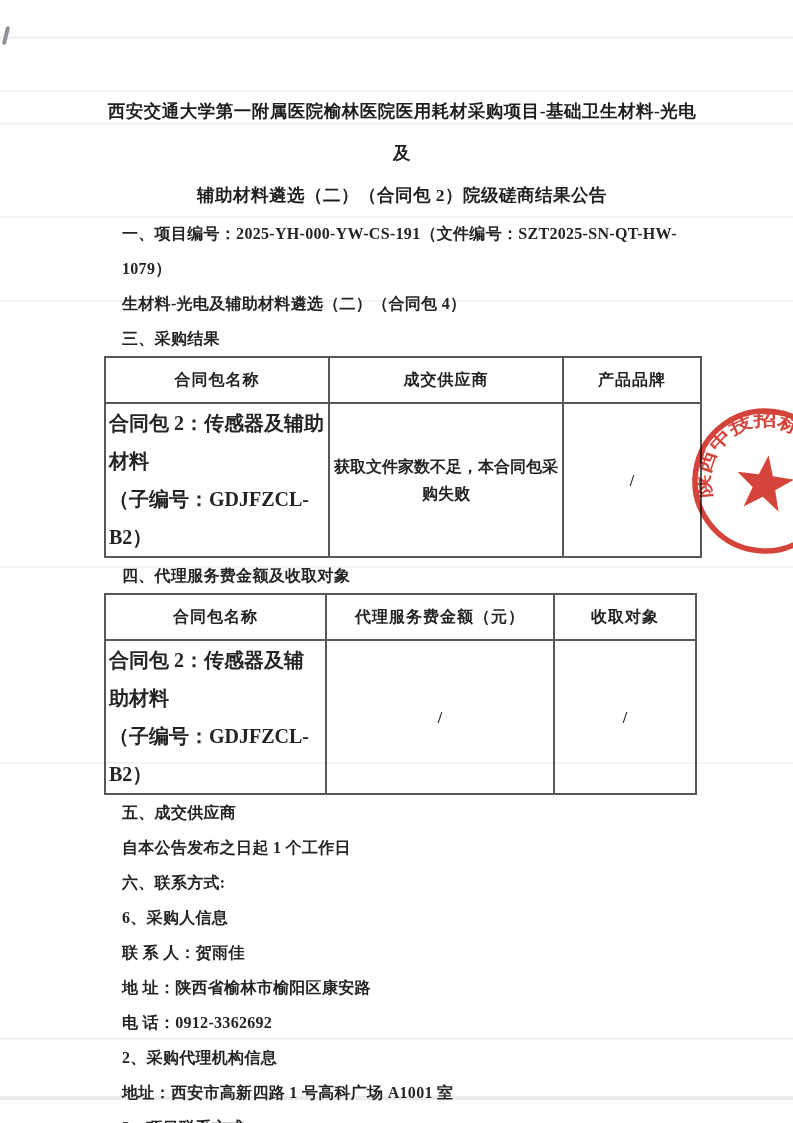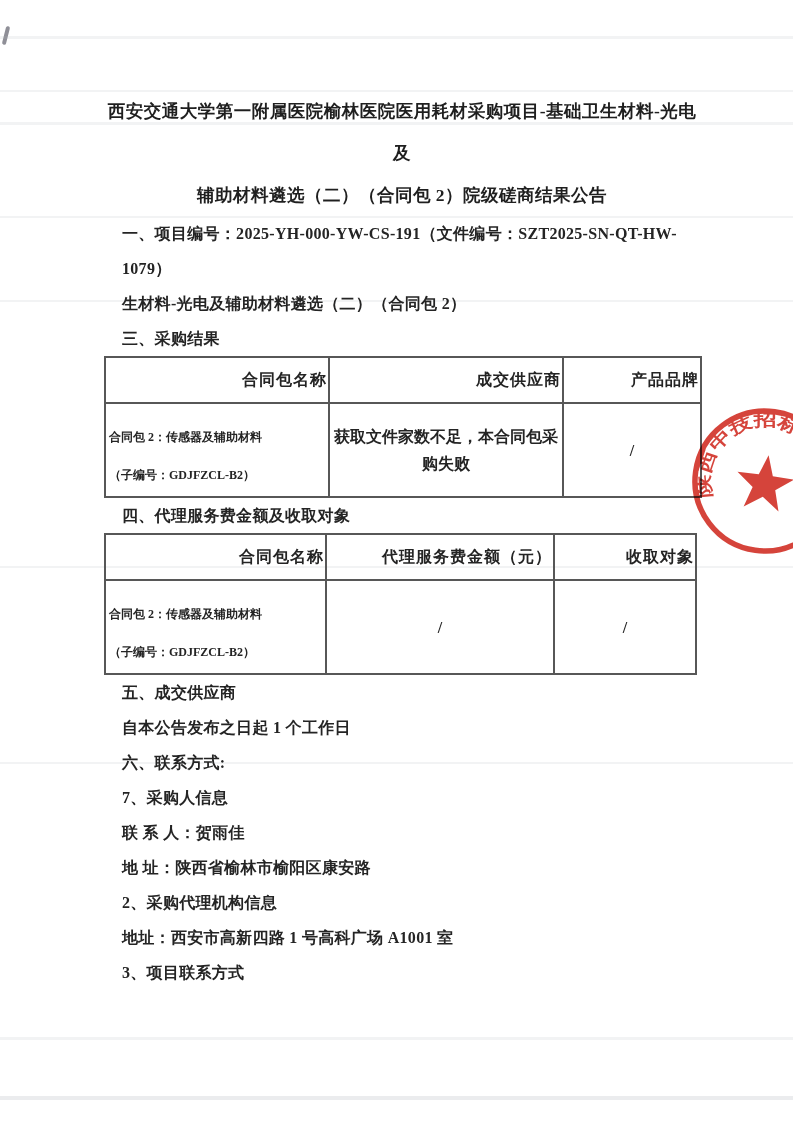--- a/index.html
+++ b/index.html
@@ -44,29 +44,29 @@
     margin:0;
   }
   table.t2{width:591px;}
   table.t th,table.t td{
     border:2px solid #575757;
     font-weight:700;
     color:#242424;
   }
   table.t th{
     height:42px;
-    text-align:right;
+    text-align:center;
     font-size:16px;
     letter-spacing:1px;
   }
   table.t td{height:80px;}
   td.pkg{
     text-align:left;
-    padding:12px 2px 0 3px;
-    font-size:12px;
+    padding:0 2px 0 3px;
+    font-size:20px;
     border-radius:20px;
   }
   td.pkg .cell-line{line-height:38px;}
   td.ctr{
     text-align:center;
     padding:0 2px;
     font-size:16px;
     line-height:27px;
   }
   .stamp{
@@ -103,21 +103,21 @@
   <div class="streak" style="top:1096px;height:4px;background:rgba(165,170,178,.22)"></div>
 
   <main class="doc">
 
     <header class="title">
       <div>西安交通大学第一附属医院榆林医院医用耗材采购项目-基础卫生材料-光电及</div>
       <div>辅助材料遴选（二）（合同包 2）院级磋商结果公告</div>
     </header>
 
     <p class="ln">一、项目编号：2025-YH-000-YW-CS-191（文件编号：SZT2025-SN-QT-HW-1079）</p>
-    <p class="ln">生材料-光电及辅助材料遴选（二）（合同包 2）</p>
+    <p class="ln">生材料-光电及辅助材料遴选（二）（合同包 4）</p>
     <p class="ln">三、采购结果</p>
 
     <table class="t">
       <colgroup>
           <col style="width:224px">
           <col style="width:234px">
           <col style="width:138px">
         </colgroup>
       <thead>
         <tr>
@@ -161,23 +161,24 @@
           </td>
           <td class="ctr">/</td>
           <td class="ctr">/</td>
         </tr>
       </tbody>
     </table>
 
     <p class="ln">五、成交供应商</p>
     <p class="ln">自本公告发布之日起 1 个工作日</p>
     <p class="ln">六、联系方式:</p>
-    <p class="ln">7、采购人信息</p>
+    <p class="ln">6、采购人信息</p>
     <p class="ln">联 系 人：贺雨佳</p>
     <p class="ln">地 址：陕西省榆林市榆阳区康安路</p>
+    <p class="ln">电 话：0912-3362692</p>
     <p class="ln">2、采购代理机构信息</p>
     <p class="ln">地址：西安市高新四路 1 号高科广场 A1001 室</p>
     <p class="ln">3、项目联系方式</p>
 
   </main>
 
   <div class="stamp">
     <svg viewBox="0 0 160 160">
       <g transform="rotate(8 80 80)">
         <circle cx="80" cy="80" r="70" fill="none" stroke="currentColor" stroke-width="5.5"></circle>

